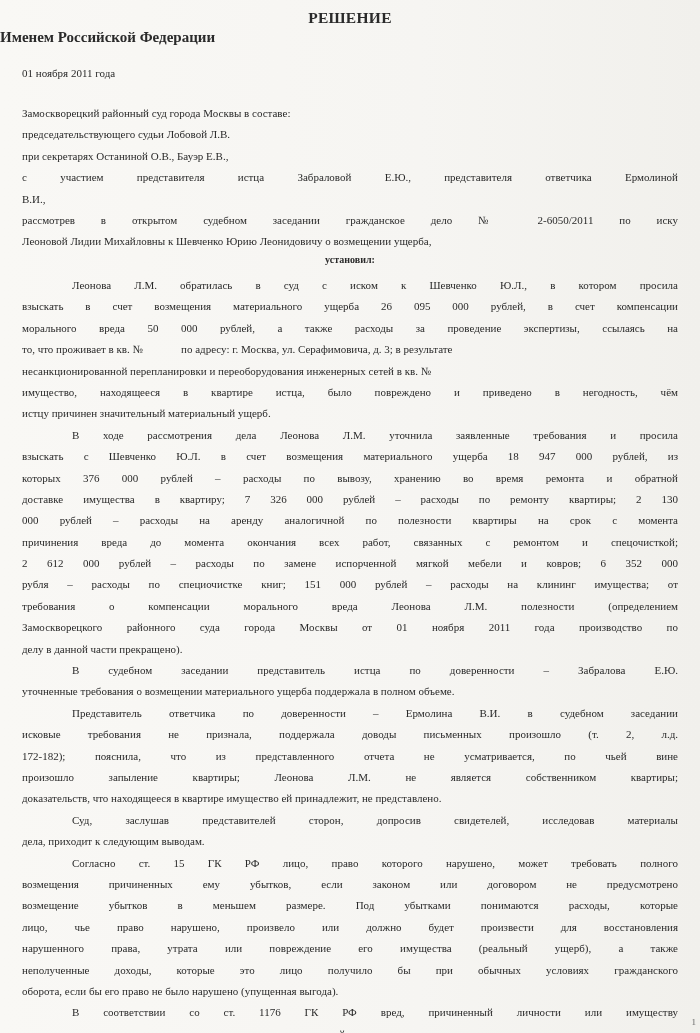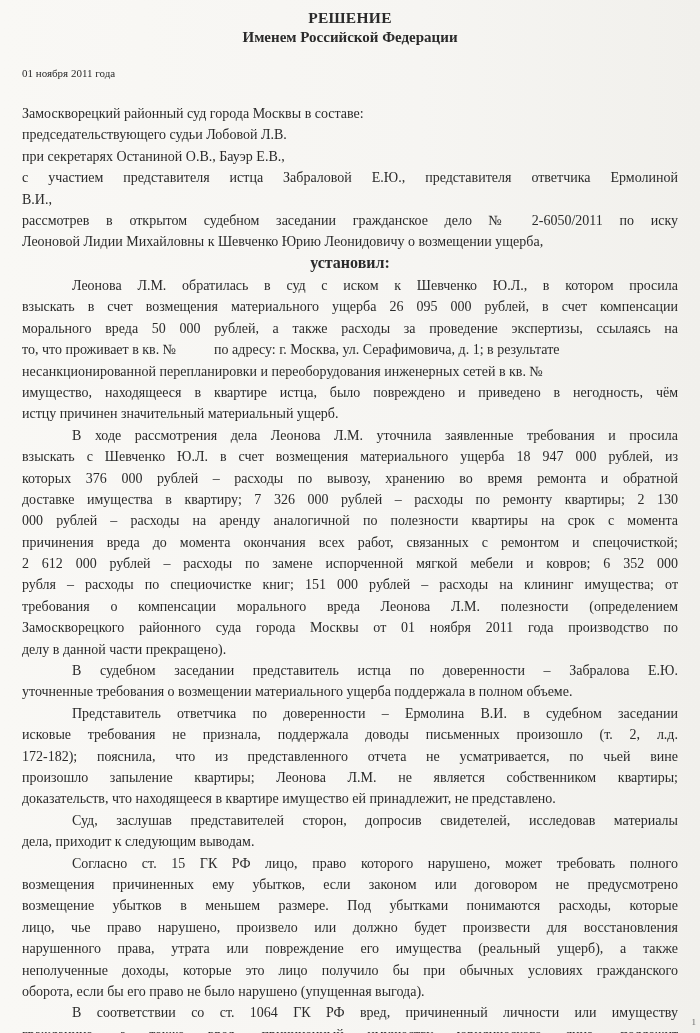--- a/index.html
+++ b/index.html
@@ -13,34 +13,34 @@
     .page {
       position: absolute; left: 0; top: 0; width: 700px; height: 1033px;
       background: linear-gradient(90deg, #f9f8f5 0%, #f6f5f2 60%, #f1f0ec 100%);
     }
     .title {
       position: absolute; left: 0; right: 0; top: 9px;
       text-align: center; font-weight: bold; font-size: 15.5px; letter-spacing: 0.3px;
     }
     .subtitle {
       position: absolute; left: 0; right: 0; top: 29px;
-      text-align: center; font-weight: bold; font-size: 15px;
+      font-weight: bold; font-size: 15px;
     }
     .date { position: absolute; left: 22px; top: 67px; font-size: 11px; }
     .body {
       position: absolute; left: 22px; width: 656px;
-      font-size: 14px; line-height: 21.4px;
+      font-size: 11px; line-height: 21.4px;
     }
     .ln { display: block; white-space: nowrap; height: 21.4px; }
     .just { text-align: justify; text-align-last: justify; white-space: normal; overflow: hidden; }
     .ind { padding-left: 50px; }
     .gap { display: inline-block; width: 38px; }
     .heading {
       position: absolute; left: 0; right: 0; top: 254px; text-align: center;
-      font-weight: bold; font-size: 16px;
+      font-weight: bold; font-size: 10px;
     }
     .pagenum { position: absolute; right: 4px; bottom: 6px; font-size: 9px; color: #666; }
   </style>
 </head>
 <body>
 
 <div class="page">
   <div class="title">РЕШЕНИЕ</div>
   <div class="subtitle">Именем Российской Федерации</div>
   <div class="date">01 ноября 2011 года</div>
@@ -56,21 +56,21 @@
   </div>
 
   <div class="heading">установил:</div>
 
   <div class="body" style="top:275px;">
 
     <span class="ln just ind">Леонова Л.М. обратилась в суд с иском к Шевченко Ю.Л., в котором просила</span>
     <span class="ln just">взыскать в счет возмещения материального ущерба 26 095 000 рублей, в счет компенсации</span>
     <span class="ln just">морального вреда 50 000 рублей, а также расходы за проведение экспертизы, ссылаясь на</span>
     <span class="ln">
-      <span>то, что проживает в кв. №</span><span class="gap"></span><span>по адресу: г. Москва, ул. Серафимовича, д. 1; в результате</span>
+      <span>то, что проживает в кв. №</span><span class="gap"></span><span>по адресу: г. Москва, ул. Серафимовича, д. 3; в результате</span>
     </span>
     <span class="ln">несанкционированной перепланировки и переоборудования инженерных сетей в кв. №</span>
     <span class="ln just">имущество, находящееся в квартире истца, было повреждено и приведено в негодность, чём</span>
     <span class="ln">истцу причинен значительный материальный ущерб.</span>
 
     <span class="ln just ind">В ходе рассмотрения дела Леонова Л.М. уточнила заявленные требования и просила</span>
     <span class="ln just">взыскать с Шевченко Ю.Л. в счет возмещения материального ущерба 18 947 000 рублей, из</span>
     <span class="ln just">которых 376 000 рублей – расходы по вывозу, хранению во время ремонта и обратной</span>
     <span class="ln just">доставке имущества в квартиру; 7 326 000 рублей – расходы по ремонту квартиры; 2 130</span>
     <span class="ln just">000 рублей – расходы на аренду аналогичной по полезности квартиры на срок с момента</span>
@@ -94,19 +94,19 @@
     <span class="ln">дела, приходит к следующим выводам.</span>
 
     <span class="ln just ind">Согласно ст. 15 ГК РФ лицо, право которого нарушено, может требовать полного</span>
     <span class="ln just">возмещения причиненных ему убытков, если законом или договором не предусмотрено</span>
     <span class="ln just">возмещение убытков в меньшем размере. Под убытками понимаются расходы, которые</span>
     <span class="ln just">лицо, чье право нарушено, произвело или должно будет произвести для восстановления</span>
     <span class="ln just">нарушенного права, утрата или повреждение его имущества (реальный ущерб), а также</span>
     <span class="ln just">неполученные доходы, которые это лицо получило бы при обычных условиях гражданского</span>
     <span class="ln">оборота, если бы его право не было нарушено (упущенная выгода).</span>
 
-    <span class="ln just ind">В соответствии со ст. 1064 ГК РФ вред, причиненный личности или имуществу</span>
+    <span class="ln just ind">В соответствии со ст. 1176 ГК РФ вред, причиненный личности или имуществу</span>
     <span class="ln just">гражданина, а также вред, причиненный имуществу юридического лица, подлежит</span>
 
   </div>
 
   <div class="pagenum">1</div>
 </div>
 
 </body></html>

